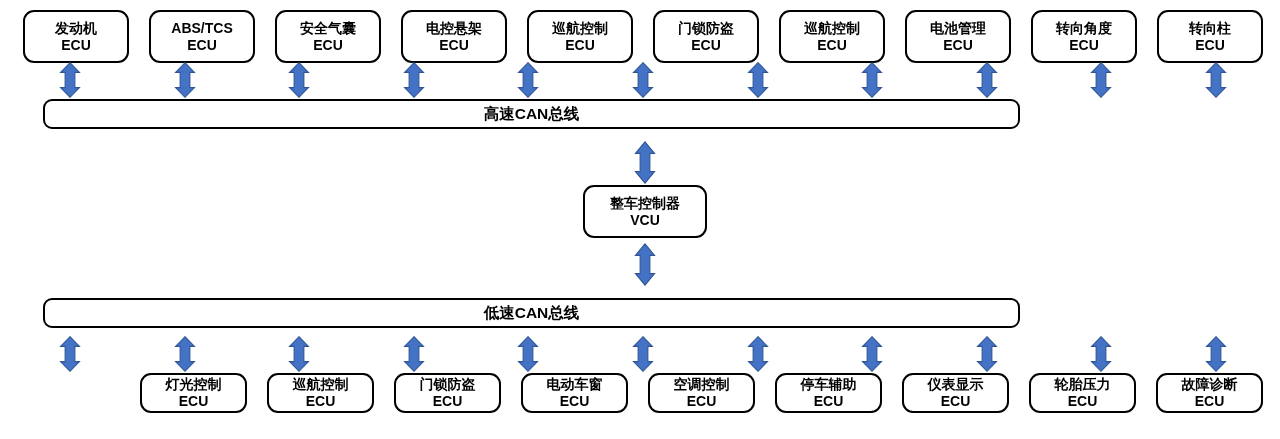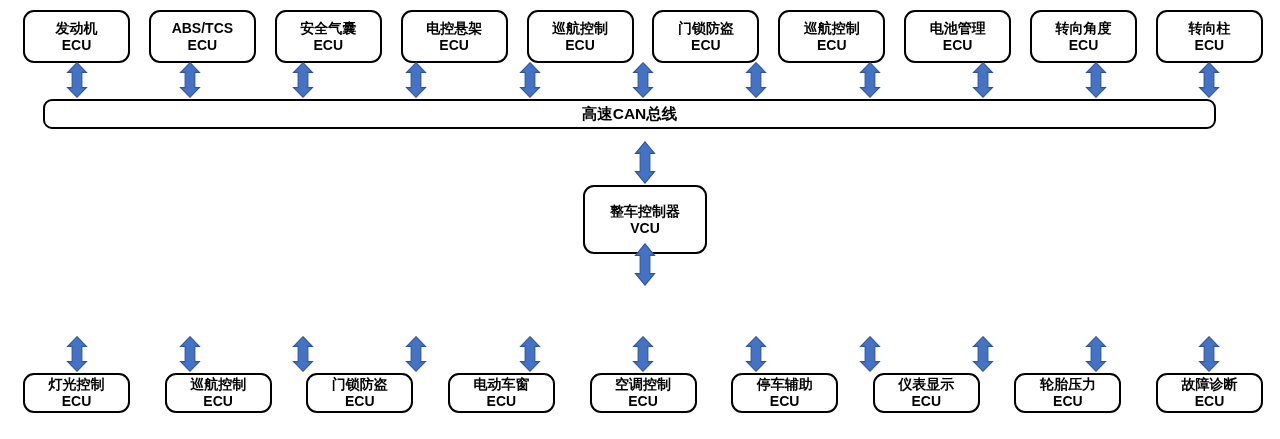--- a/index.html
+++ b/index.html
@@ -4,47 +4,47 @@
 <style>
   * { margin:0; padding:0; box-sizing:border-box; }
   html,body { background:#ffffff; }
   #canvas {
     position:relative; width:1280px; height:439px; background:#ffffff;
     font-family:"Liberation Sans","DejaVu Sans",sans-serif;
     font-weight:bold; color:#000; overflow:hidden;
   }
   .flex-row {
     position:absolute; left:23px; width:1240px;
-    display:flex; justify-content:space-between;
+    display:flex; justify-content:flex-end;gap:20px;
   }
   .row-boxes-top    { top:10px;  height:53px; }
   .row-arrows-top   { top:62px;  height:36px; }
   .row-arrows-bottom{ top:336px; height:36px; }
   .row-boxes-bottom { top:373px; height:40px; }
   .ecu-box {
     width:107px; background:#fff;
     border:2.5px solid #000; border-radius:11px;
     display:flex; flex-direction:column; align-items:center; justify-content:center;
     text-align:center; font-size:14px; line-height:17px;
   }
   .arrow-cell { width:107px; display:flex; align-items:stretch; justify-content:center; }
   .v-arrow { width:22px; height:100%; display:block; }
   .v-arrow path { stroke:#2F5597; stroke-width:1.2px; }
   .bus {
-    position:absolute; left:43px; width:1173px; height:30px;
+    position:absolute; left:43px; width:977px; height:30px;
     border:2.5px solid #000; border-radius:9px; background:#fff;
     display:flex; align-items:center; justify-content:center; font-size:15.5px;
   }
   #high-bus { top:99px; }
   #low-bus  { top:298px; }
   .vcu-arrow { position:absolute; left:634px; width:22px; }
   #vcu-arrow-top    { top:141px; height:43px; }
   #vcu-arrow-bottom { top:243px; height:43px; }
   #vcu-box {
-    position:absolute; left:583px; top:185px; width:124px; height:69px;
+    position:absolute; left:583px; top:185px; width:124px; height:53px;
   }
 </style>
 </head>
 <body>
 
 <div id="canvas">
 
   <div class="flex-row row-boxes-top">
     <div class="ecu-box">
       <div>发动机</div>
@@ -156,20 +156,23 @@
 
   <div class="ecu-box" id="vcu-box">
     <div>整车控制器</div>
     <div>VCU</div>
   </div>
 
   <svg class="vcu-arrow" id="vcu-arrow-bottom" viewBox="0 0 24 40" preserveAspectRatio="none">
       <path class="v-arrow-path" stroke="#2F5597" stroke-width="1.2" d="M12 0.8 L22.3 11.5 L17.3 11.5 L17.3 28.5 L22.3 28.5 L12 39.2 L1.7 28.5 L6.7 28.5 L6.7 11.5 L1.7 11.5 Z" fill="#4472C4"></path>
     </svg>
 
+  <div class="bus" id="low-bus">
+    <span>低速CAN总线</span>
+  </div>
 
   <div class="flex-row row-arrows-bottom">
     <div class="arrow-cell">
         <svg class="v-arrow" viewBox="0 0 24 40" preserveAspectRatio="none">
           <path d="M12 0.8 L22.3 11.5 L17.3 11.5 L17.3 28.5 L22.3 28.5 L12 39.2 L1.7 28.5 L6.7 28.5 L6.7 11.5 L1.7 11.5 Z" fill="#4472C4"></path>
         </svg>
       </div>
     <div class="arrow-cell">
         <svg class="v-arrow" viewBox="0 0 24 40" preserveAspectRatio="none">
           <path d="M12 0.8 L22.3 11.5 L17.3 11.5 L17.3 28.5 L22.3 28.5 L12 39.2 L1.7 28.5 L6.7 28.5 L6.7 11.5 L1.7 11.5 Z" fill="#4472C4"></path>

